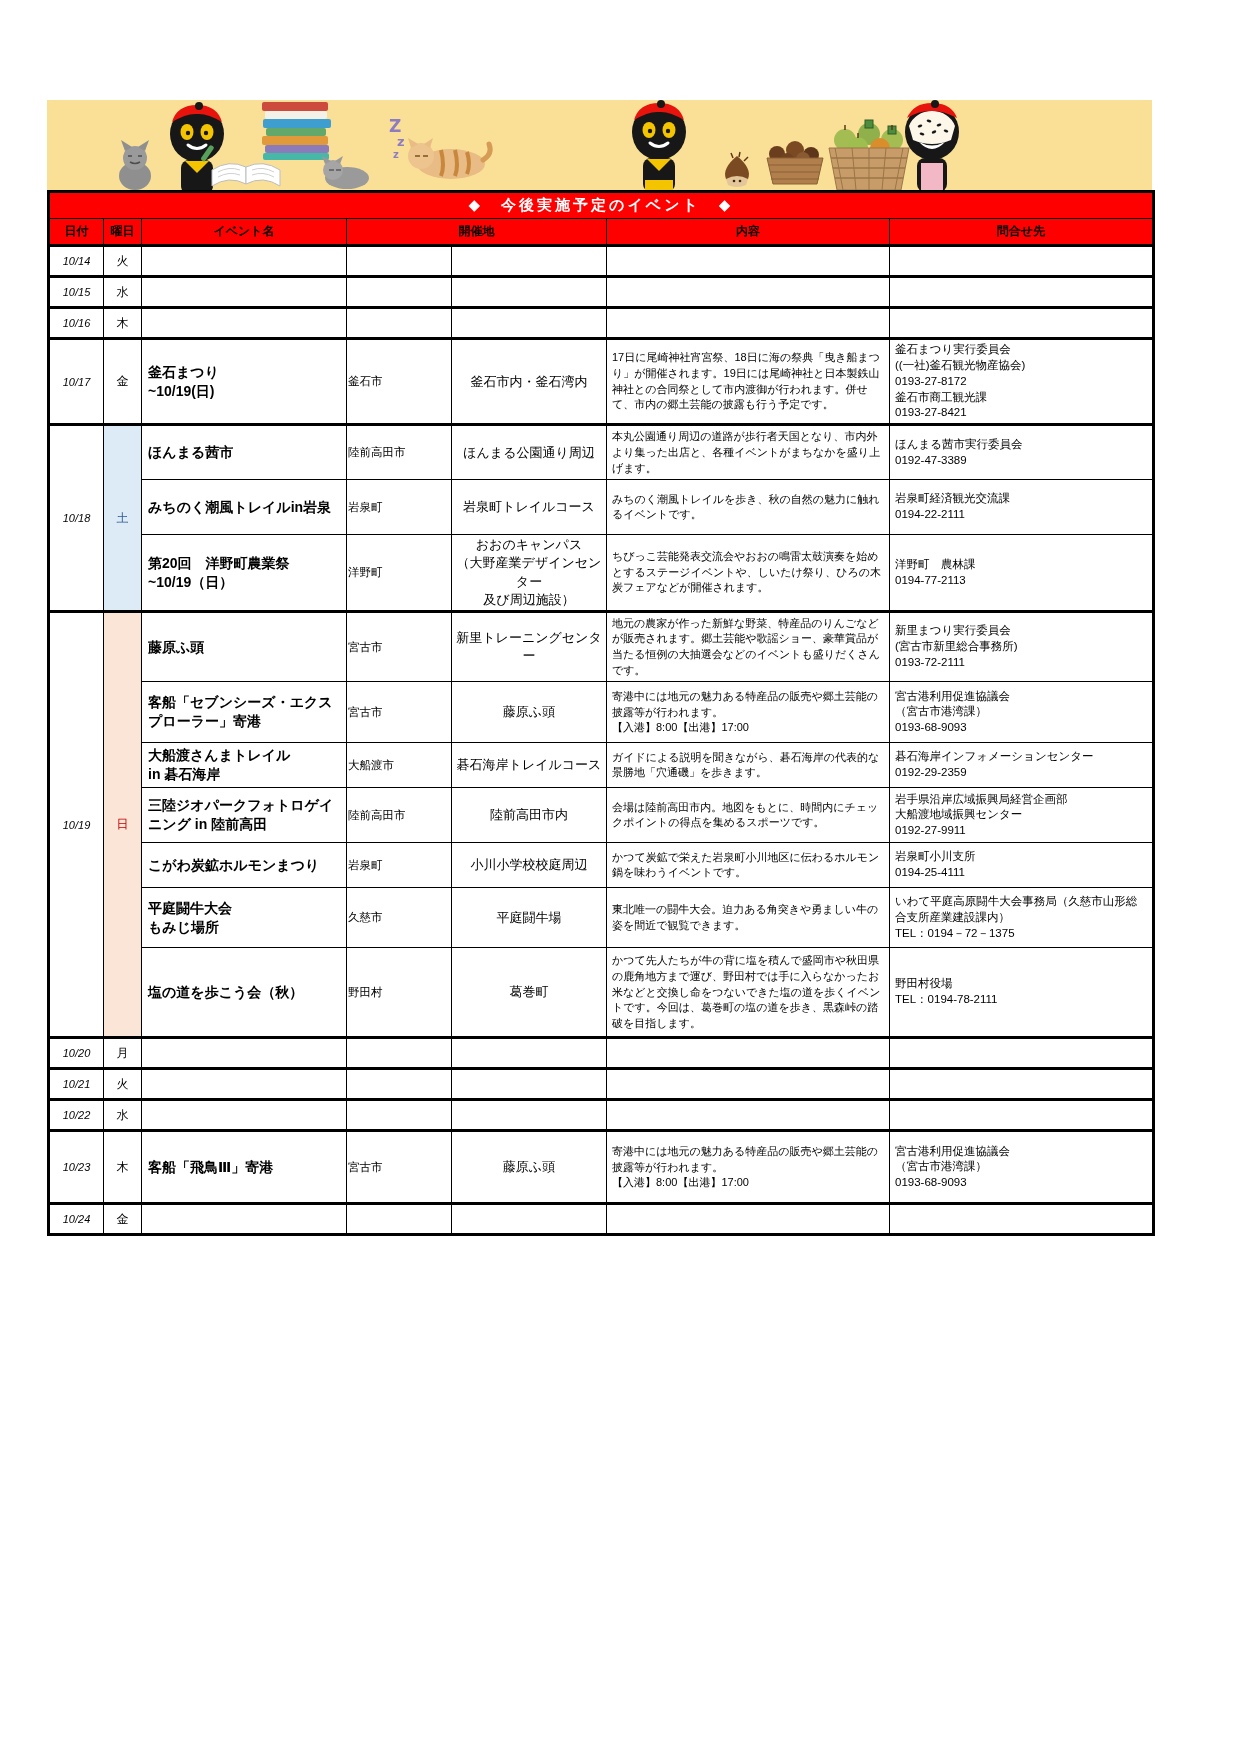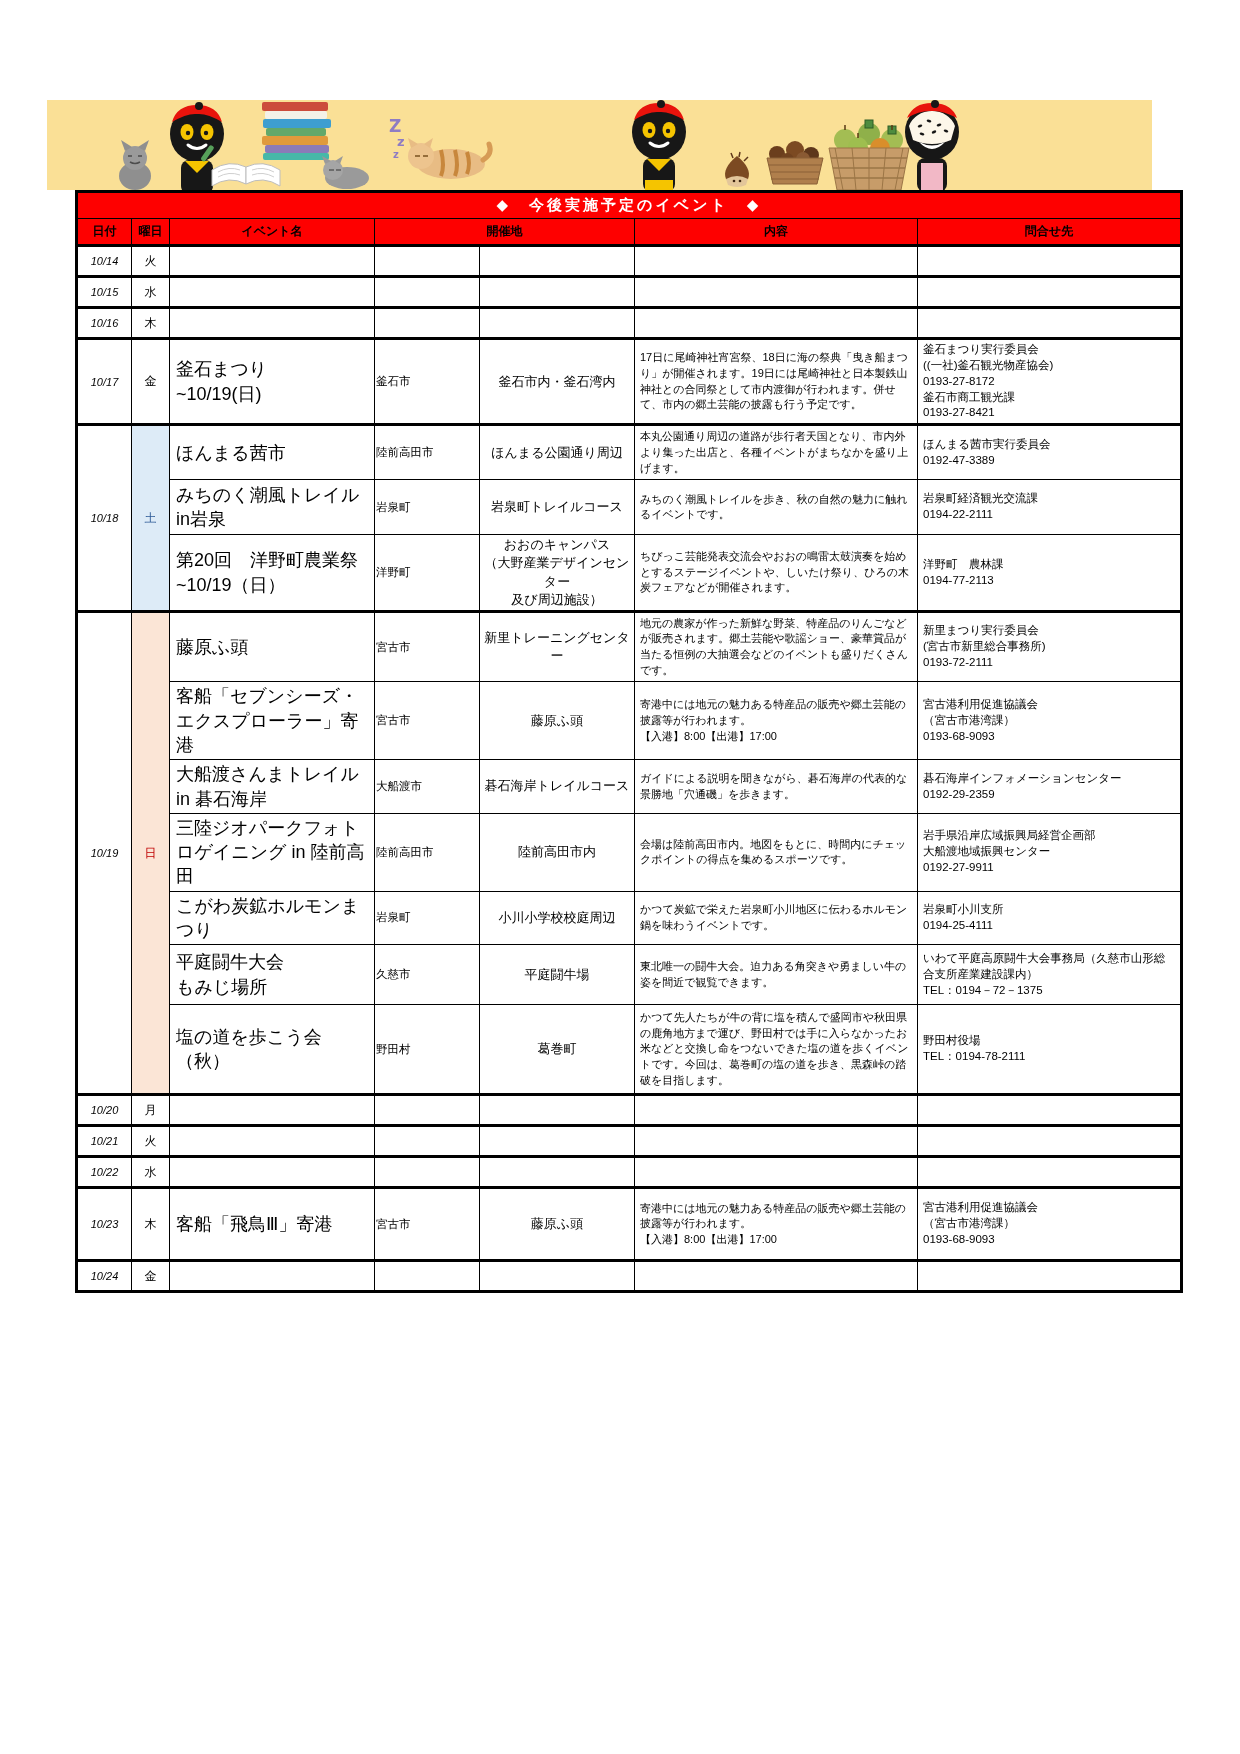--- a/index.html
+++ b/index.html
@@ -1,28 +1,28 @@
 <!DOCTYPE html>
 <html><head>
 <meta charset="utf-8">
 <style>
   html,body{margin:0;padding:0;background:#ffffff;}
   body{width:1240px;height:1754px;position:relative;font-family:"Liberation Sans","DejaVu Sans",sans-serif;color:#000;}
   .sheet{position:absolute;left:47px;top:100px;width:1105px;}
   .banner{width:1105px;height:90px;background:#FAE096;overflow:hidden;position:relative;}
-  table.sched{border-collapse:collapse;width:1105px;table-layout:fixed;border:3px solid #000;margin-left:28px;}
+  table.sched{border-collapse:collapse;width:1105px;table-layout:fixed;border:3px solid #000;}
   td,th{border:1.5px solid #000;vertical-align:middle;overflow:hidden;}
   tr.grp td, tr.grp th{border-top:3px solid #000;}
   .title-row td{background:#FE0000;color:#fff;font-weight:bold;font-size:15px;text-align:center;letter-spacing:3px;border:1.5px solid #000;}
   th{background:#FE0000;color:#000000;font-weight:bold;font-size:12px;text-align:center;padding:3px 0;}
   .c-date{text-align:center;font-size:11px;font-style:italic;}
   .c-day{text-align:center;font-size:12px;}
   .day-sat{background:#DDEBF7;color:#2E5B97;}
   .day-sun{background:#FBE5D6;color:#C00000;}
-  .c-event{font-weight:normal;font-size:18px;text-align:left;padding:2px 6px;white-space:pre-line;line-height:1.35;}
+  .c-event{font-weight:bold;font-size:14px;text-align:left;padding:2px 6px;white-space:pre-line;line-height:1.35;}
   .c-city{font-size:11.5px;}
   .c-venue{text-align:center;font-size:13px;white-space:pre-line;line-height:1.4;padding:1px 2px;}
   .c-desc{font-size:11px;text-align:left;padding:3px 5px;white-space:pre-line;line-height:1.42;}
   .c-contact{font-size:11.5px;text-align:left;padding:2px 5px;white-space:pre-line;line-height:1.38;}
 </style>
 </head>
 <body>
 
 <div class="sheet">
 

